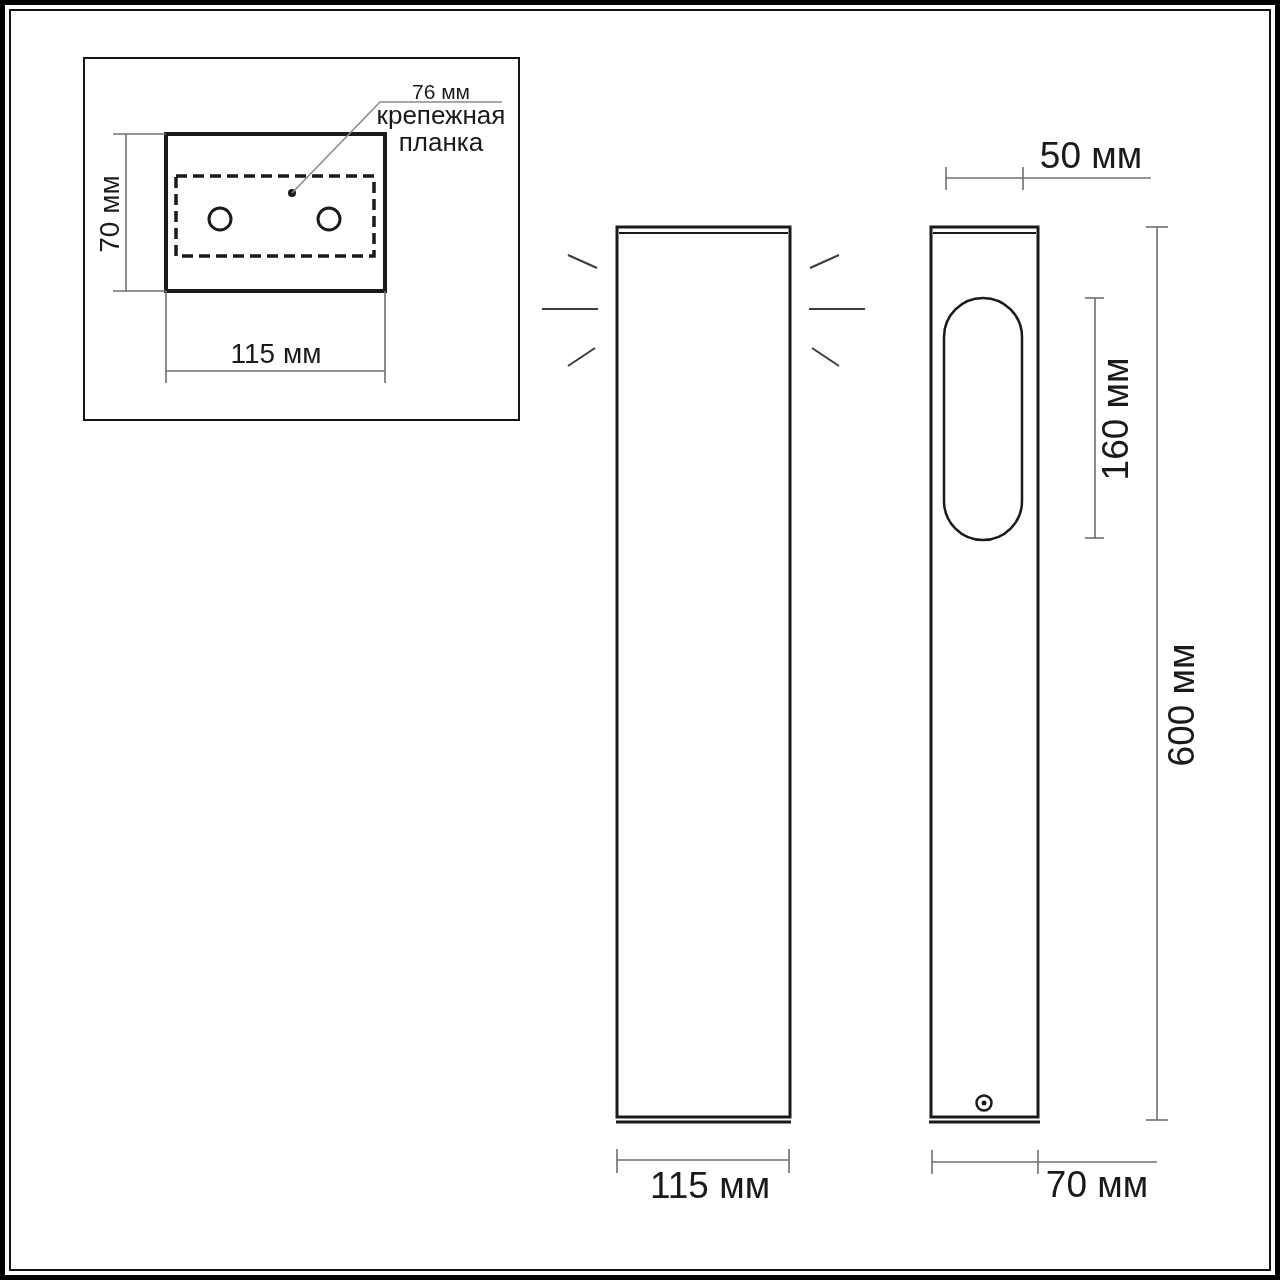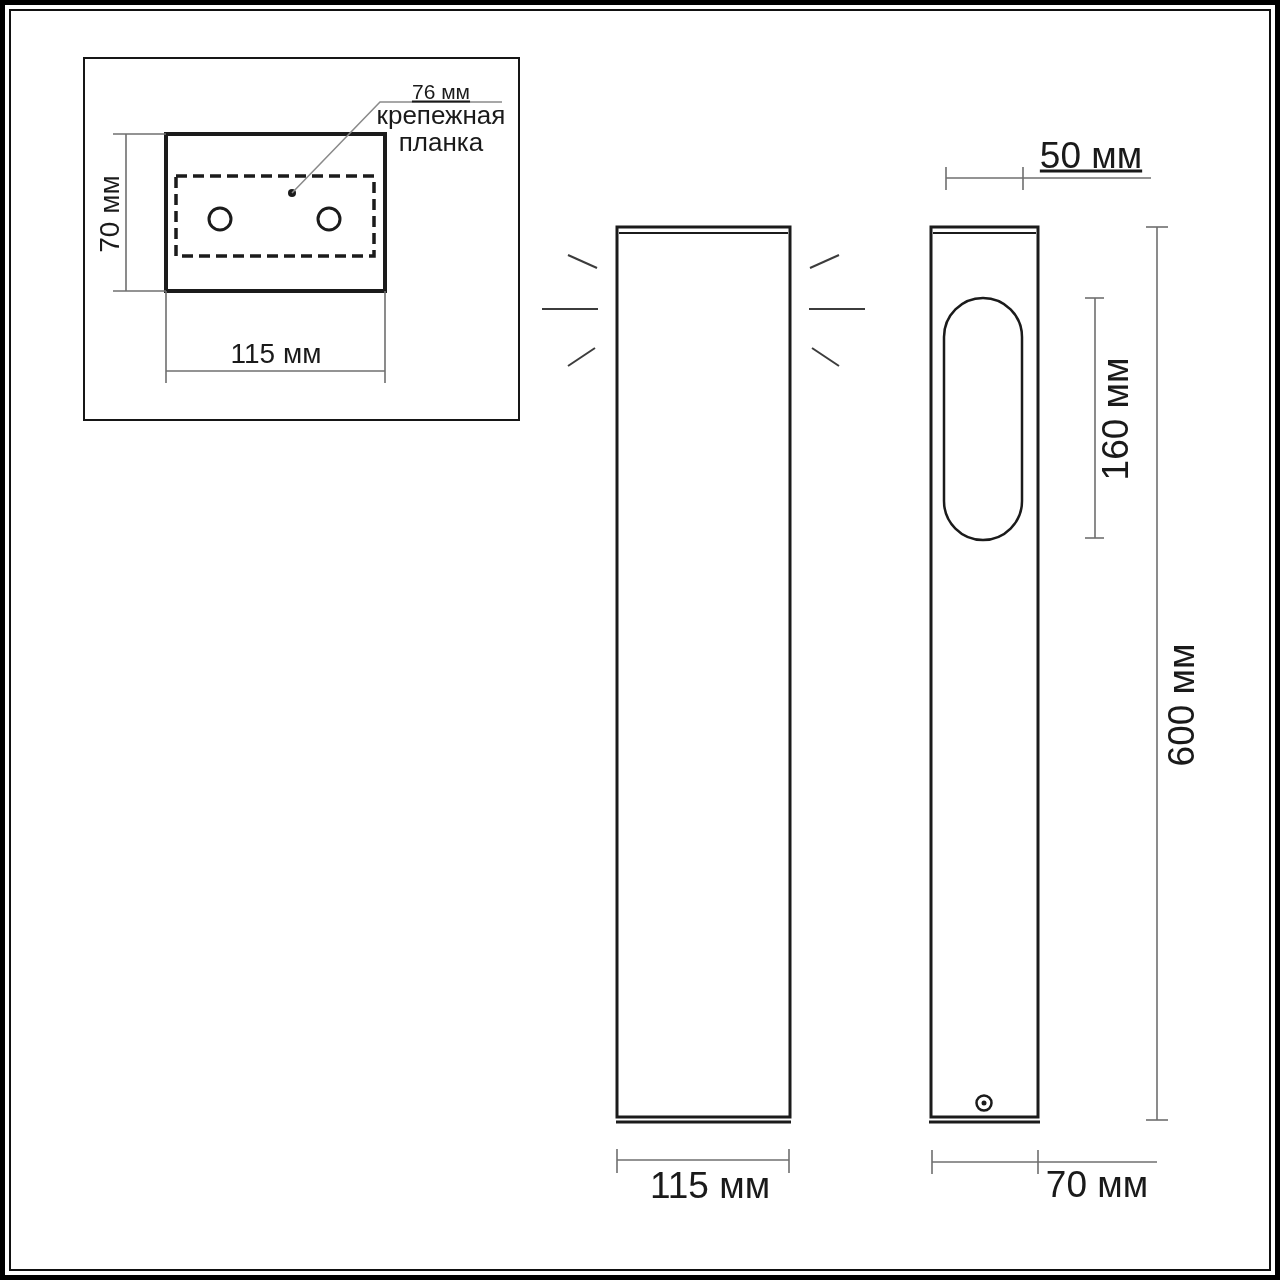--- a/index.html
+++ b/index.html
@@ -107,26 +107,26 @@
       <line x1="1146" y1="1120" x2="1168" y2="1120" class="dim"></line>
 
       <line x1="932" y1="1162" x2="1157" y2="1162" class="dim"></line>
       <line x1="932" y1="1150" x2="932" y2="1174" class="dim"></line>
       <line x1="1038" y1="1150" x2="1038" y2="1174" class="dim"></line>
     </g>
   </svg>
 
   <div class="lbl s28 vert" style="left:110px;top:214px;">70 мм</div>
   <div class="lbl s28" style="left:276px;top:354px;">115 мм</div>
-  <div class="lbl s21" style="left:441px;top:91px;text-decoration:underline;">76 мм</div>
+  <div class="lbl s21" style="left:441px;top:91px;">76 мм</div>
   <div class="plate-name" style="left:441px;top:129px;">
     <span>крепежная</span>
     <span>планка</span>
   </div>
 
   <div class="lbl s37" style="left:710px;top:1185px;">115 мм</div>
 
-  <div class="lbl s37" style="left:1091px;top:155px;text-decoration:underline;">50 мм</div>
+  <div class="lbl s37" style="left:1091px;top:155px;">50 мм</div>
   <div class="lbl s37 vert" style="left:1115px;top:419px;">160 мм</div>
   <div class="lbl s37 vert" style="left:1181px;top:705px;">600 мм</div>
   <div class="lbl s37" style="left:1097px;top:1184px;">70 мм</div>
 
 </div>
 
 </body></html>

